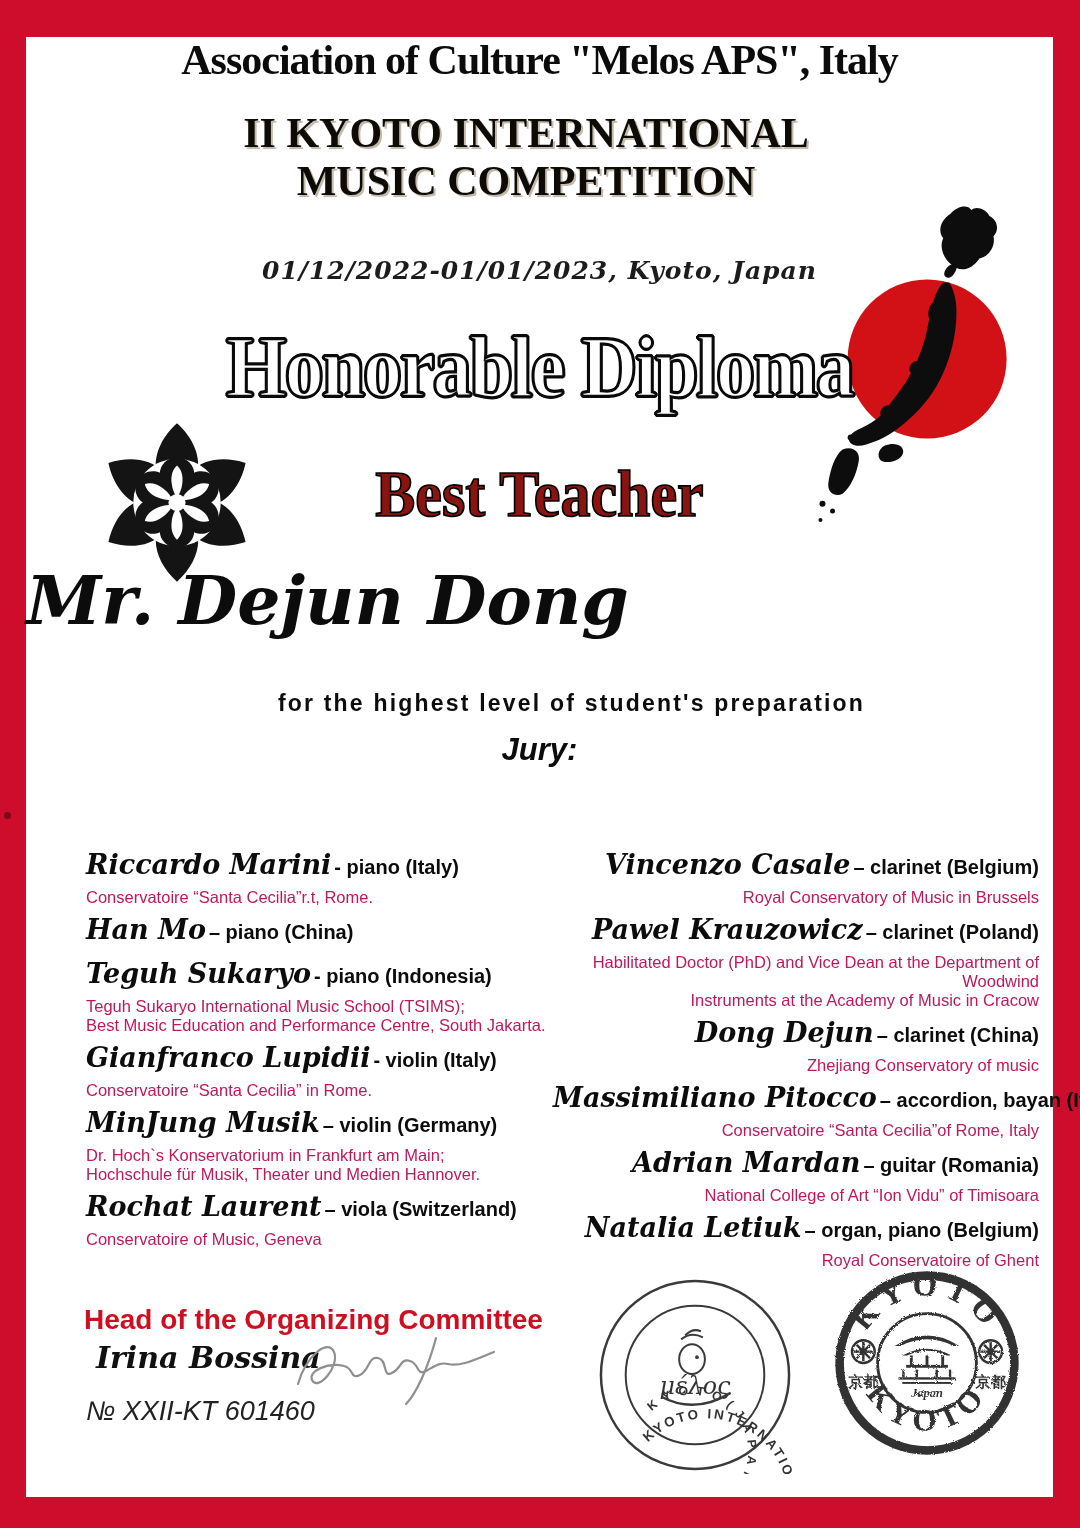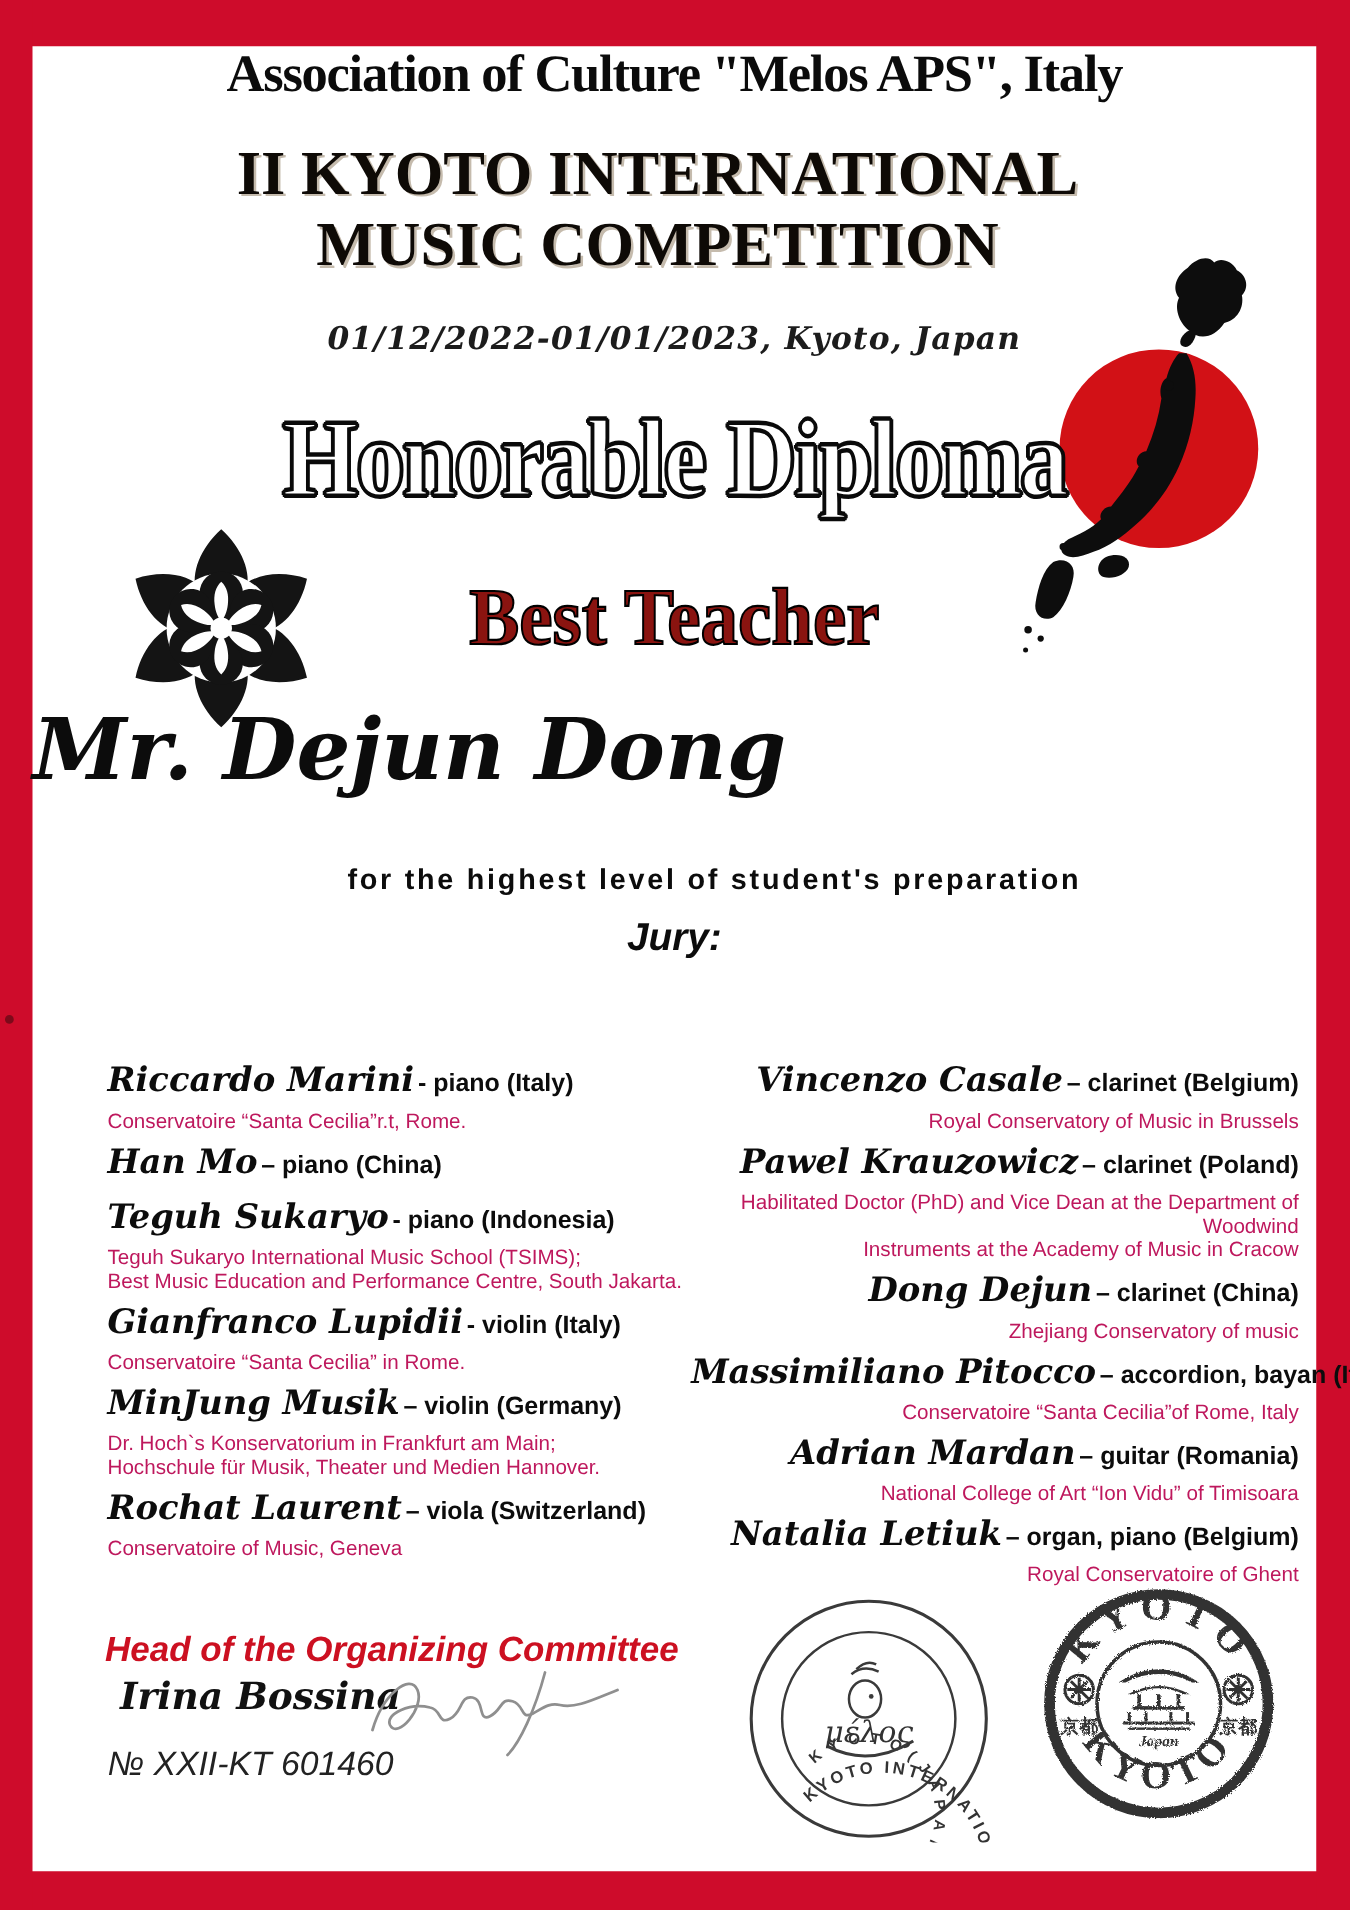--- a/index.html
+++ b/index.html
@@ -9,21 +9,21 @@
   .b-top,.b-bottom,.b-left,.b-right{position:absolute;background:#ce0c2b;}
   .b-top{left:0;top:0;width:1080px;height:37px;}
   .b-bottom{left:0;top:1497px;width:1080px;height:31px;}
   .b-left{left:0;top:0;width:26px;height:1528px;}
   .b-right{left:1053px;top:0;width:27px;height:1528px;}
   .border-dot{position:absolute;left:4px;top:812px;width:7px;height:7px;border-radius:50%;background:#7c0a1a;}
 
   .org{position:absolute;left:26px;top:36px;width:1027px;text-align:center;
        font-weight:bold;font-size:42px;letter-spacing:-1px;color:#0b0b0b;}
   .title{position:absolute;left:26px;top:110px;width:1000px;text-align:center;
-       font-weight:bold;font-size:50px;line-height:1.14;color:#0e0a06;
+       font-weight:bold;font-size:42px;line-height:1.14;color:#0e0a06;
        text-shadow:2px 2px 0 rgba(90,60,20,.35);}
   .dates{position:absolute;left:26px;top:256px;width:1027px;text-align:center;
        font-family:"DejaVu Serif",serif;font-style:italic;font-weight:bold;
        font-size:25px;letter-spacing:1px;color:#1c1c1c;}
 
   .diploma{position:absolute;left:26px;top:322px;width:1027px;text-align:center;
        font-size:78px;font-weight:bold;letter-spacing:-2px;color:#ffffff;
        -webkit-text-stroke:2.2px #0a0a0a;
        text-shadow:-2px 0 #0a0a0a,2px 0 #0a0a0a,0 -2px #0a0a0a,0 2px #0a0a0a,
                    -1px -1px #0a0a0a,1px 1px #0a0a0a,-1px 1px #0a0a0a,1px -1px #0a0a0a;
@@ -47,21 +47,21 @@
   .jury-entry{margin-bottom:6px;}
   .jury-line{white-space:nowrap;line-height:34px;}
   .jname{font-family:"DejaVu Serif",serif;font-style:italic;font-weight:bold;
        font-size:27px;color:#0c0c0c;}
   .jrole{font-family:"Liberation Sans",sans-serif;font-weight:bold;font-size:20px;
        margin-left:3px;color:#0c0c0c;}
   .jaffil{font-family:"Liberation Sans",sans-serif;font-size:16.5px;line-height:19px;
        color:#be185d;white-space:pre-line;margin-top:2px;}
 
   .committee-title{position:absolute;left:84px;top:1304px;
-       font-family:"Liberation Sans",sans-serif;font-style:italic;font-weight:bold;
+       font-family:"Liberation Sans",sans-serif;font-weight:bold;
        font-size:28px;color:#cc1021;}
   .committee-name{position:absolute;left:96px;top:1340px;
        font-family:"DejaVu Serif",serif;font-style:italic;font-weight:bold;
        font-size:30px;color:#111;}
   .cert-number{position:absolute;left:86px;top:1396px;
        font-family:"Liberation Sans",sans-serif;font-style:italic;
        font-size:27px;color:#222;}
 
   .flower-svg{position:absolute;left:92px;top:420px;width:170px;height:165px;}
   .japan-svg{position:absolute;left:798px;top:196px;width:222px;height:332px;}

